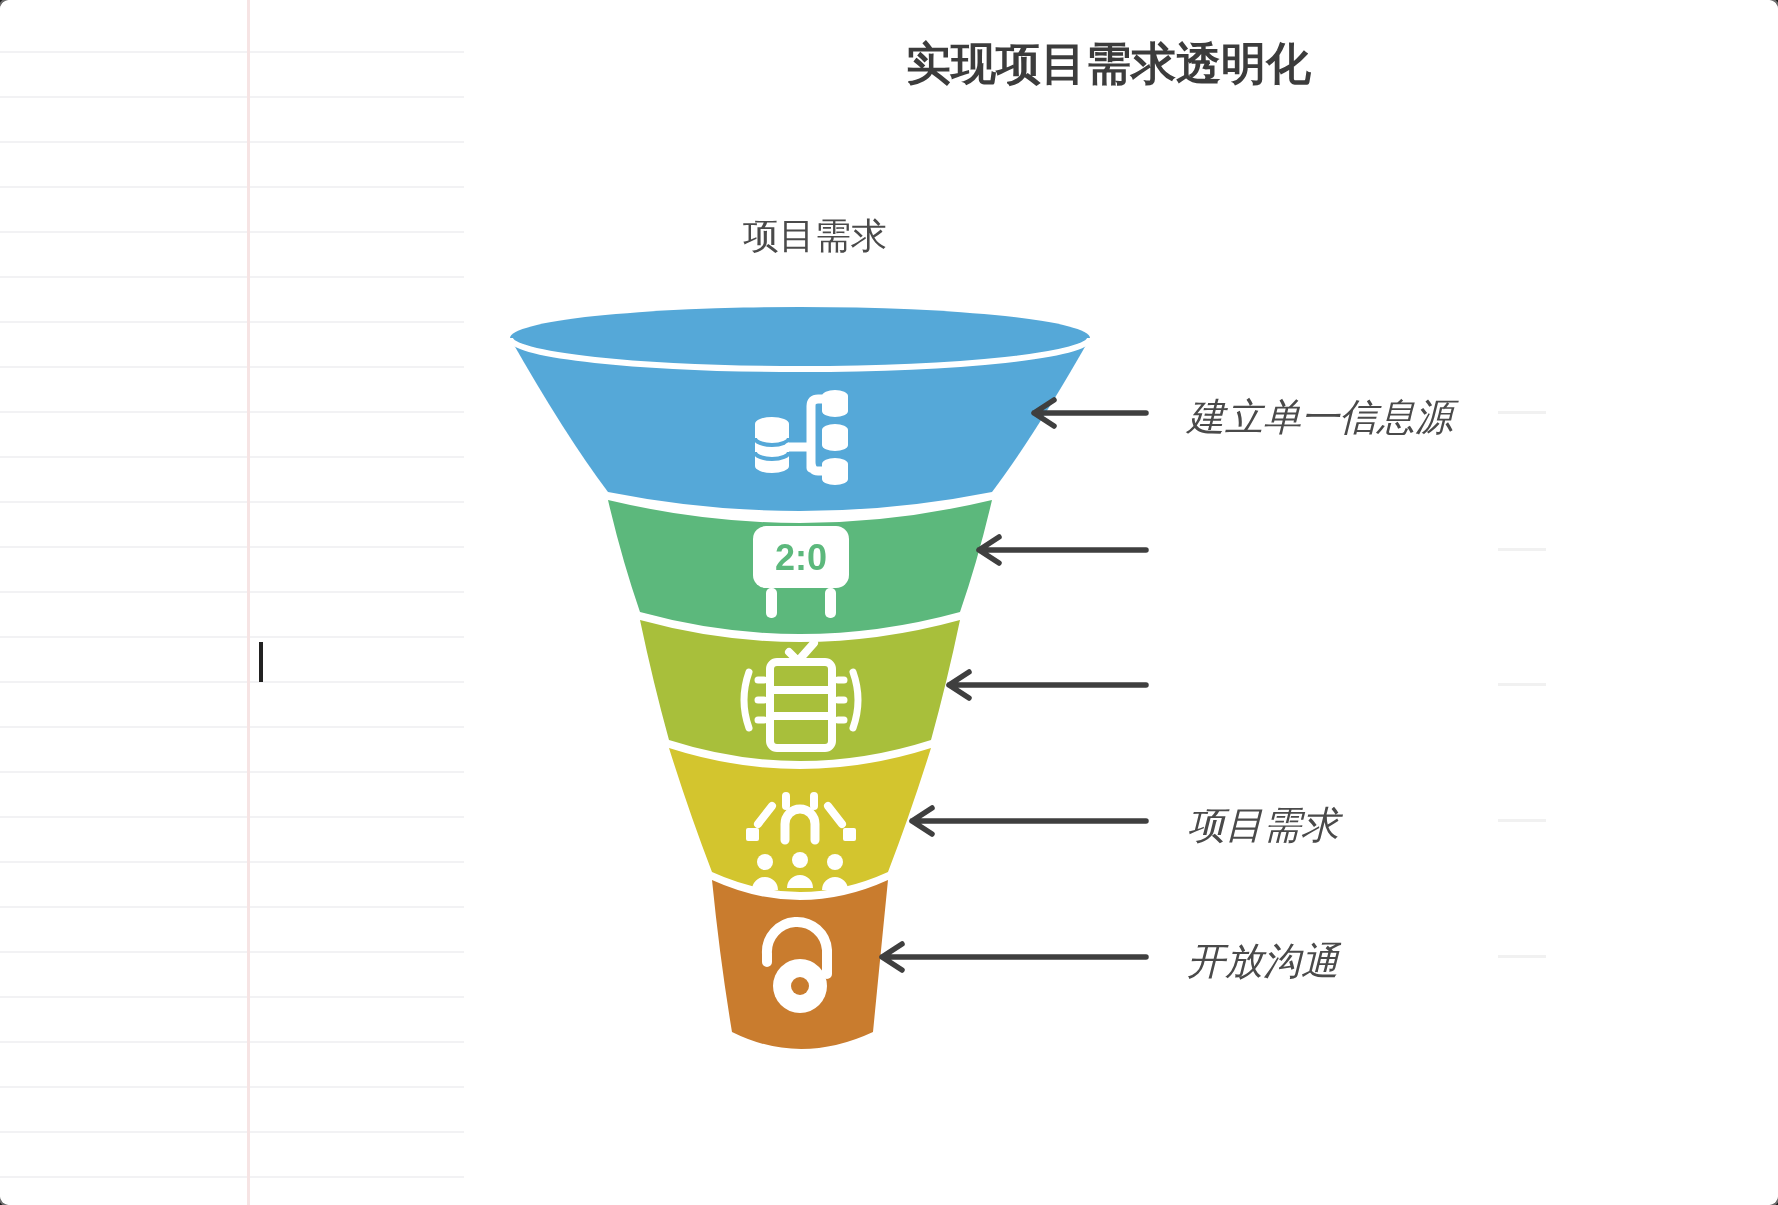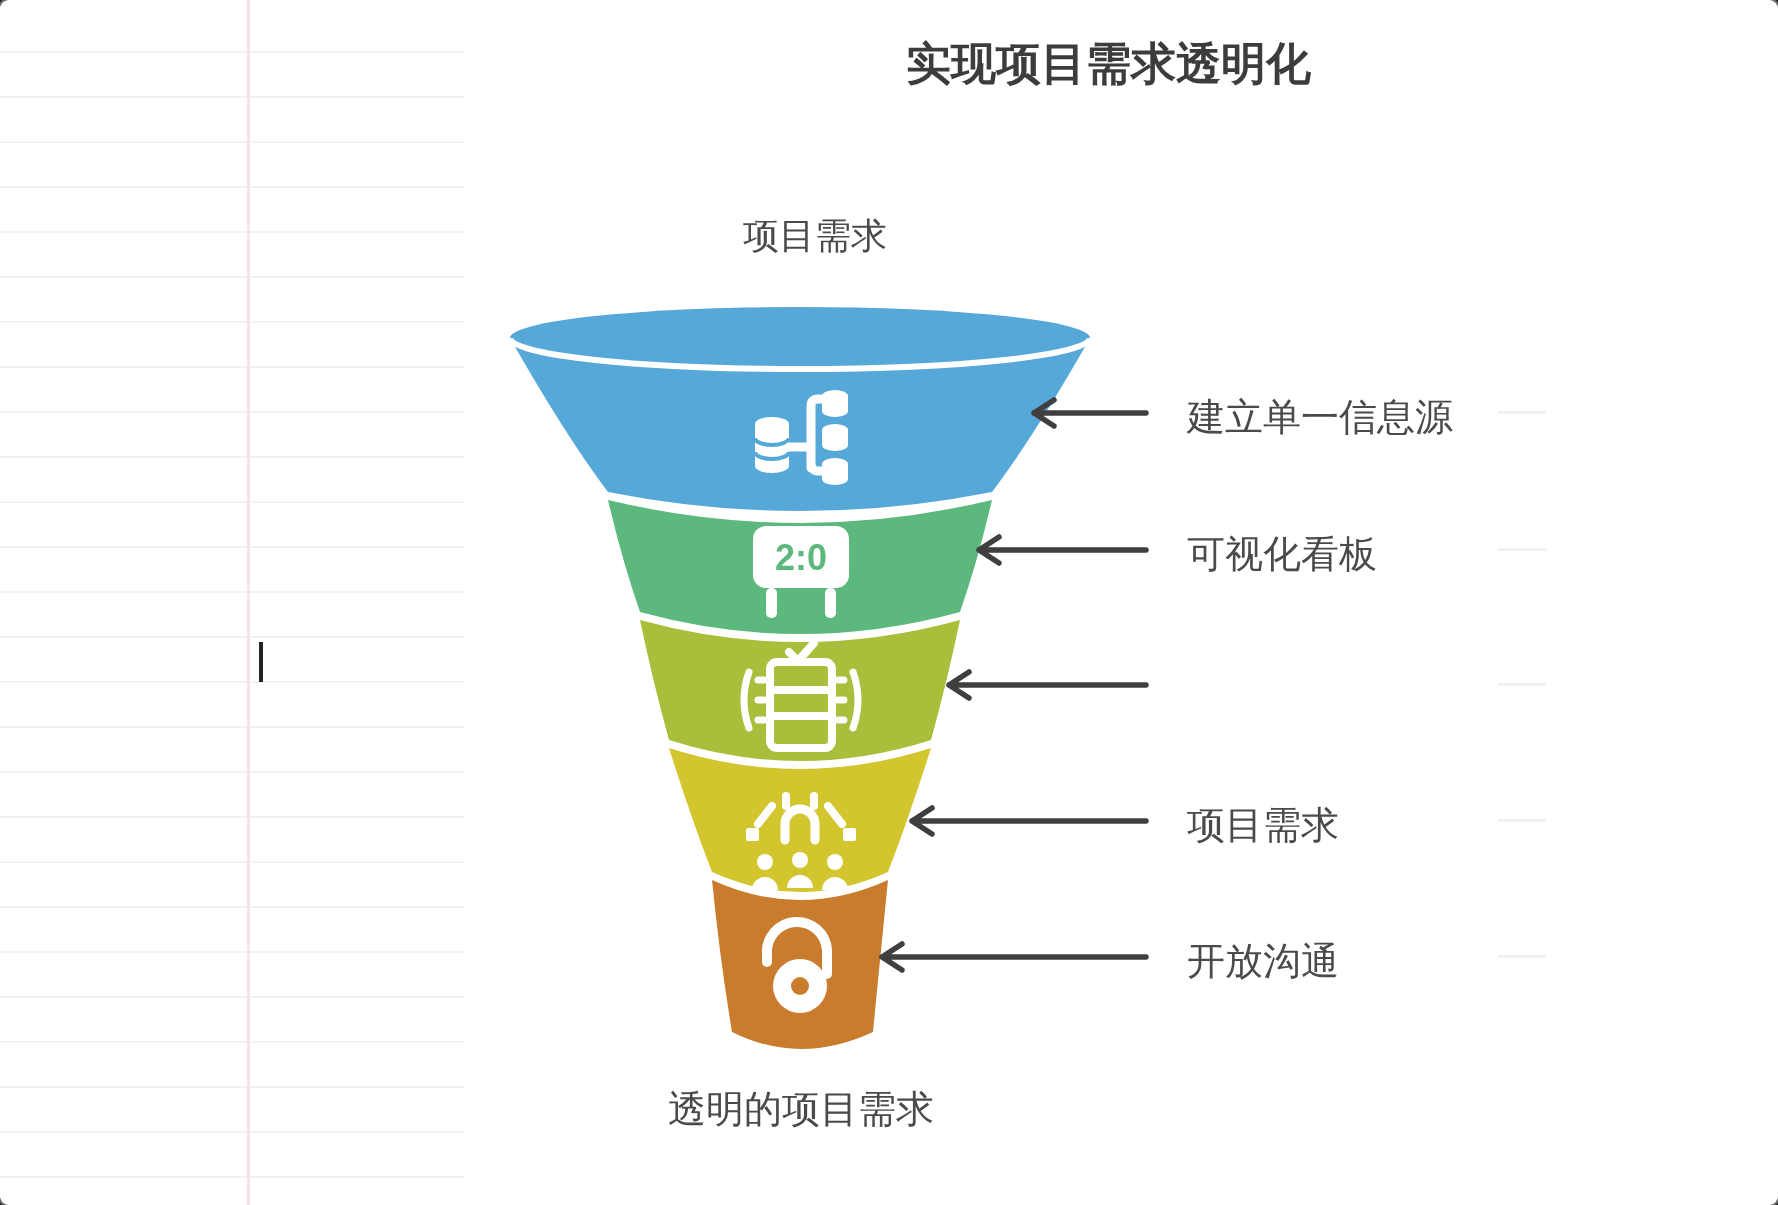--- a/index.html
+++ b/index.html
@@ -11,42 +11,41 @@
   .grid-lines{position:absolute;left:0;top:8px;width:464px;height:1175px;
               background:repeating-linear-gradient(to bottom,transparent 0 43px,#f2f2f4 43px 45px);}
   .pink-col-line{position:absolute;left:247px;top:0;width:3px;height:1205px;background:#f6e4e4;}
   .text-cursor{position:absolute;left:259px;top:642px;width:4px;height:40px;background:#222222;}
   
   .card{position:absolute;left:464px;top:0;width:1314px;height:1205px;background:#ffffff;}
   .page-title{position:absolute;left:906px;top:34px;font-size:45px;font-weight:bold;
               color:#3c3c3c;white-space:nowrap;}
   .funnel-top-label{position:absolute;left:727px;top:212px;font-size:36px;color:#4a4a4a;white-space:nowrap;margin-left:16px;}
   .funnel-bottom-label{position:absolute;left:668px;top:1084px;font-size:38px;color:#4a4a4a;white-space:nowrap;}
-  .step-label{position:absolute;left:1187px;font-size:38px;color:#4a4a4a;white-space:nowrap;}
+  .step-label{position:absolute;left:1187px;font-size:38px;color:#4a4a4a;white-space:nowrap;font-style:italic;}
   .step-label.l1{top:392px}.step-label.l2{top:529px}.step-label.l3{top:664px}
   .step-label.l4{top:800px}.step-label.l5{top:936px}
   .faint-tick{position:absolute;width:48px;height:3px;background:#f1f1f1;left:1498px;}
   .funnel-svg{position:absolute;left:0;top:0;width:1778px;height:1205px;}
 </style>
 </head>
 <body>
 
 <div class="stage">
 
   <div class="left-pane">
     <div class="grid-lines"></div>
     <div class="pink-col-line"></div>
     <div class="text-cursor"></div>
   </div>
 
   <div class="card"></div>
 
   <div class="page-title">实现项目需求透明化</div>
   <div class="funnel-top-label">项目需求</div>
-  <div class="funnel-bottom-label">透明的项目需求</div>
 
   <svg class="funnel-svg" viewBox="0 0 1778 1205">
 
     <g>
       <path d="M510,338 Q565,435 608,492 Q800,530 992,492 Q1035,435 1090,338 Z" fill="#55a8d8"></path>
       <ellipse cx="800" cy="338" rx="290" ry="31" fill="#55a8d8"></ellipse>
       <path d="M510,338 A290,31 0 0 0 1090,338" fill="none" stroke="#ffffff" stroke-width="6"></path>
     </g>
 
     <path d="M608,500 Q800,546 992,500 Q978,560 960,612 Q800,656 640,612 Q622,560 608,500 Z" fill="#5cb87c"></path>
@@ -109,21 +108,20 @@
     <g fill="none" stroke-width="5.5" stroke-linecap="round" stroke-linejoin="round" stroke="#3f3f3f">
       <path d="M1146,413 H1036 M1034,413 l20,-13 M1034,413 l20,13"></path>
       <path d="M1146,550 H981  M979,550  l20,-13 M979,550  l20,13"></path>
       <path d="M1146,685 H951  M949,685  l20,-13 M949,685  l20,13"></path>
       <path d="M1146,821 H914  M912,821  l20,-13 M912,821  l20,13"></path>
       <path d="M1146,957 H884  M882,957  l20,-13 M882,957  l20,13"></path>
     </g>
   </svg>
 
   <div class="step-label l1">建立单一信息源</div>
-  <div class="step-label l2">可视化看板</div>
   <div class="step-label l4">项目需求</div>
   <div class="step-label l5">开放沟通</div>
 
   <div class="faint-tick" style="top:411px"></div>
   <div class="faint-tick" style="top:548px"></div>
   <div class="faint-tick" style="top:683px"></div>
   <div class="faint-tick" style="top:819px"></div>
   <div class="faint-tick" style="top:955px"></div>
 
 </div>

